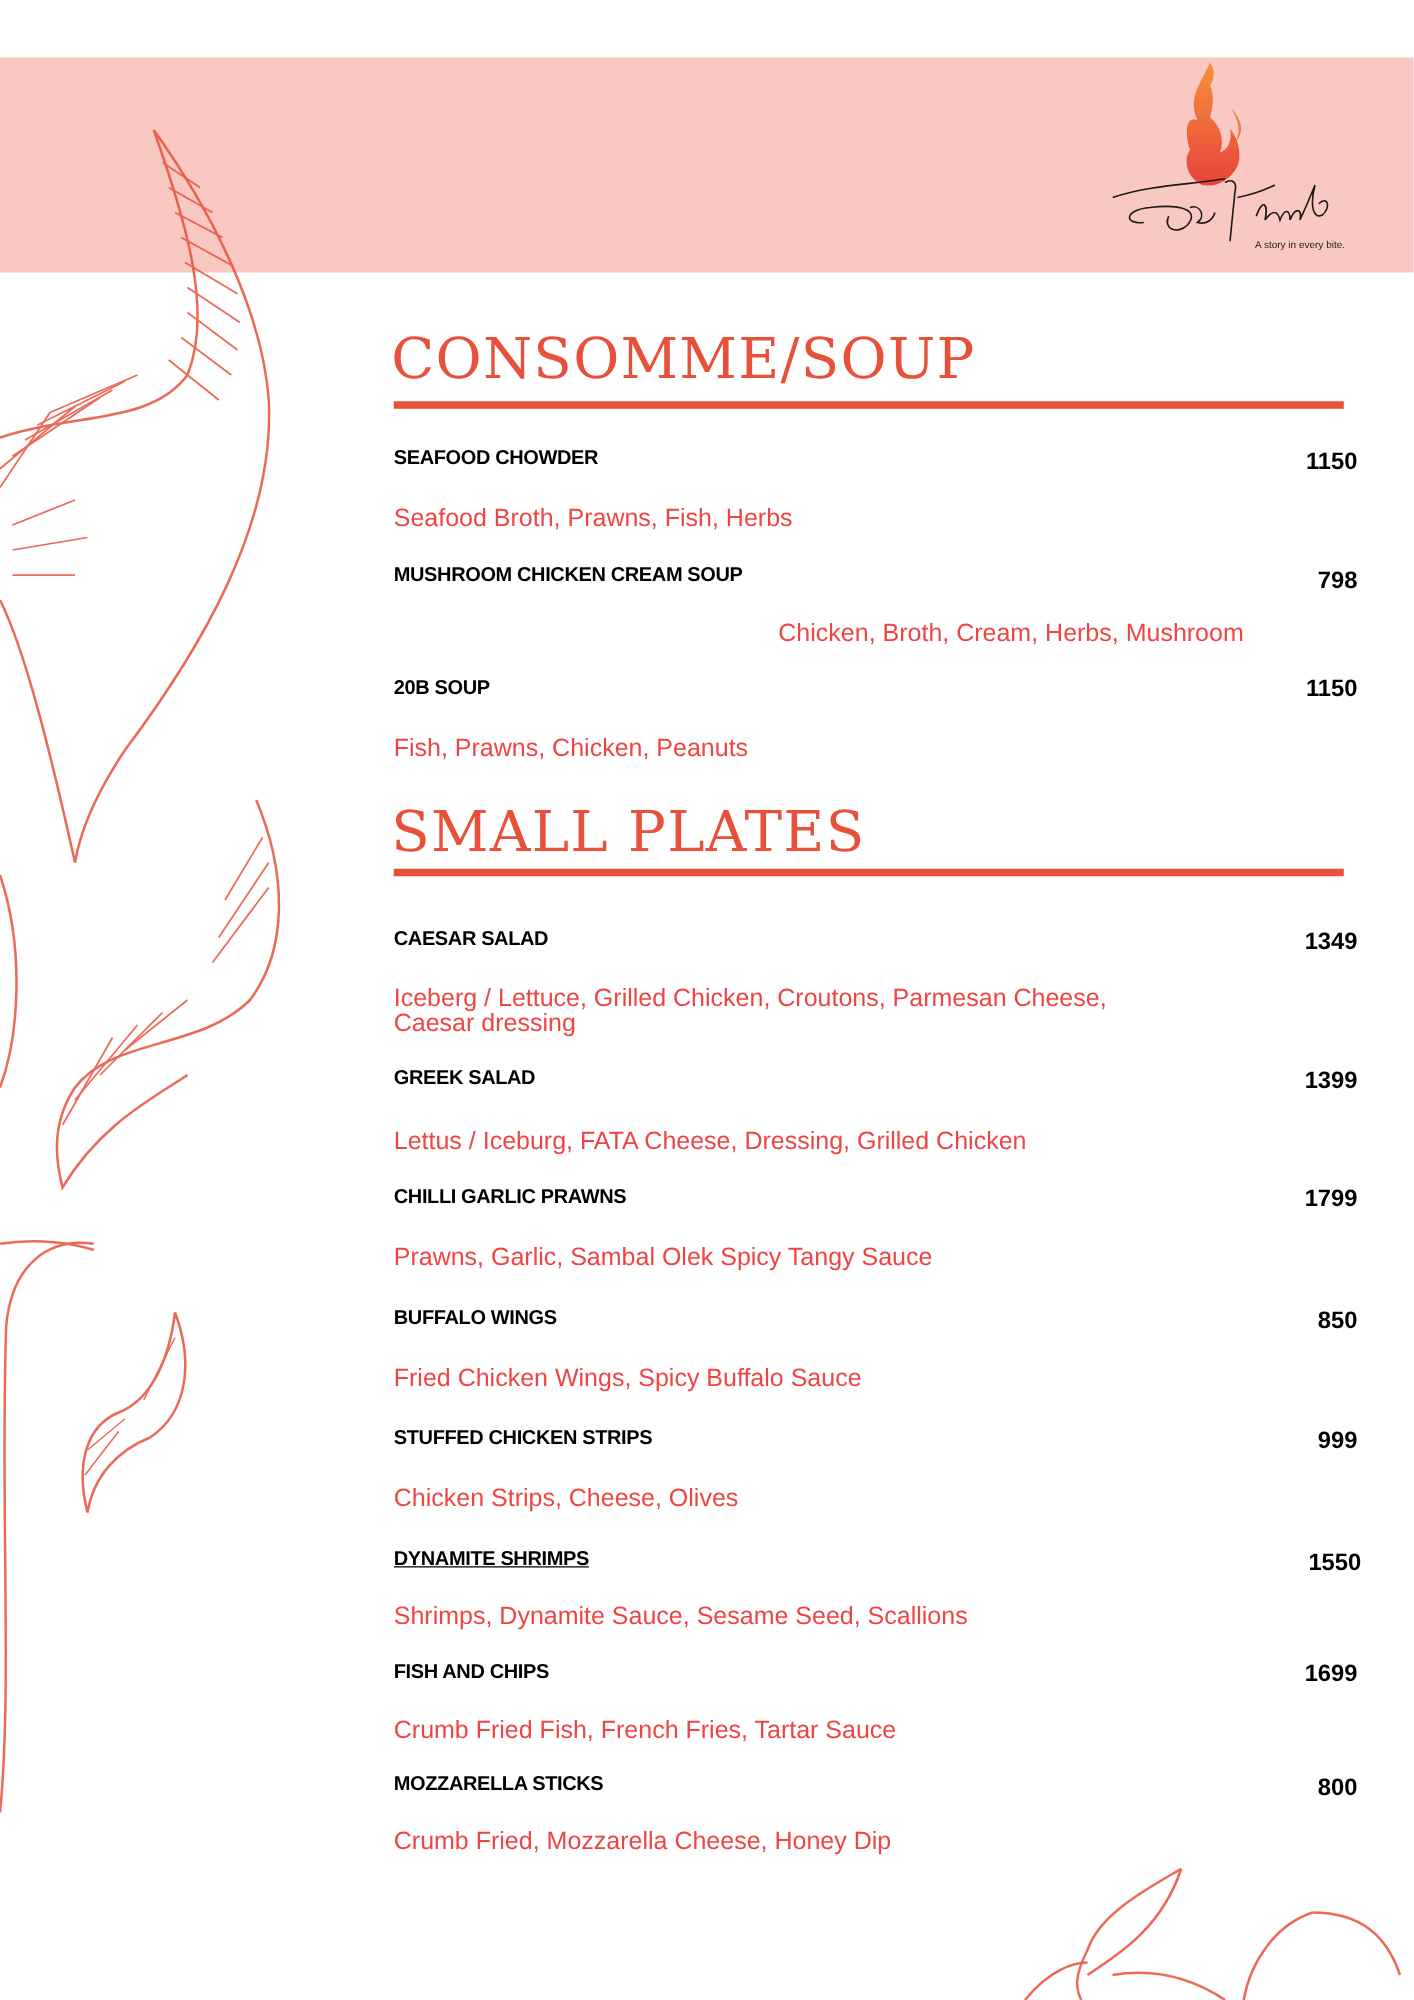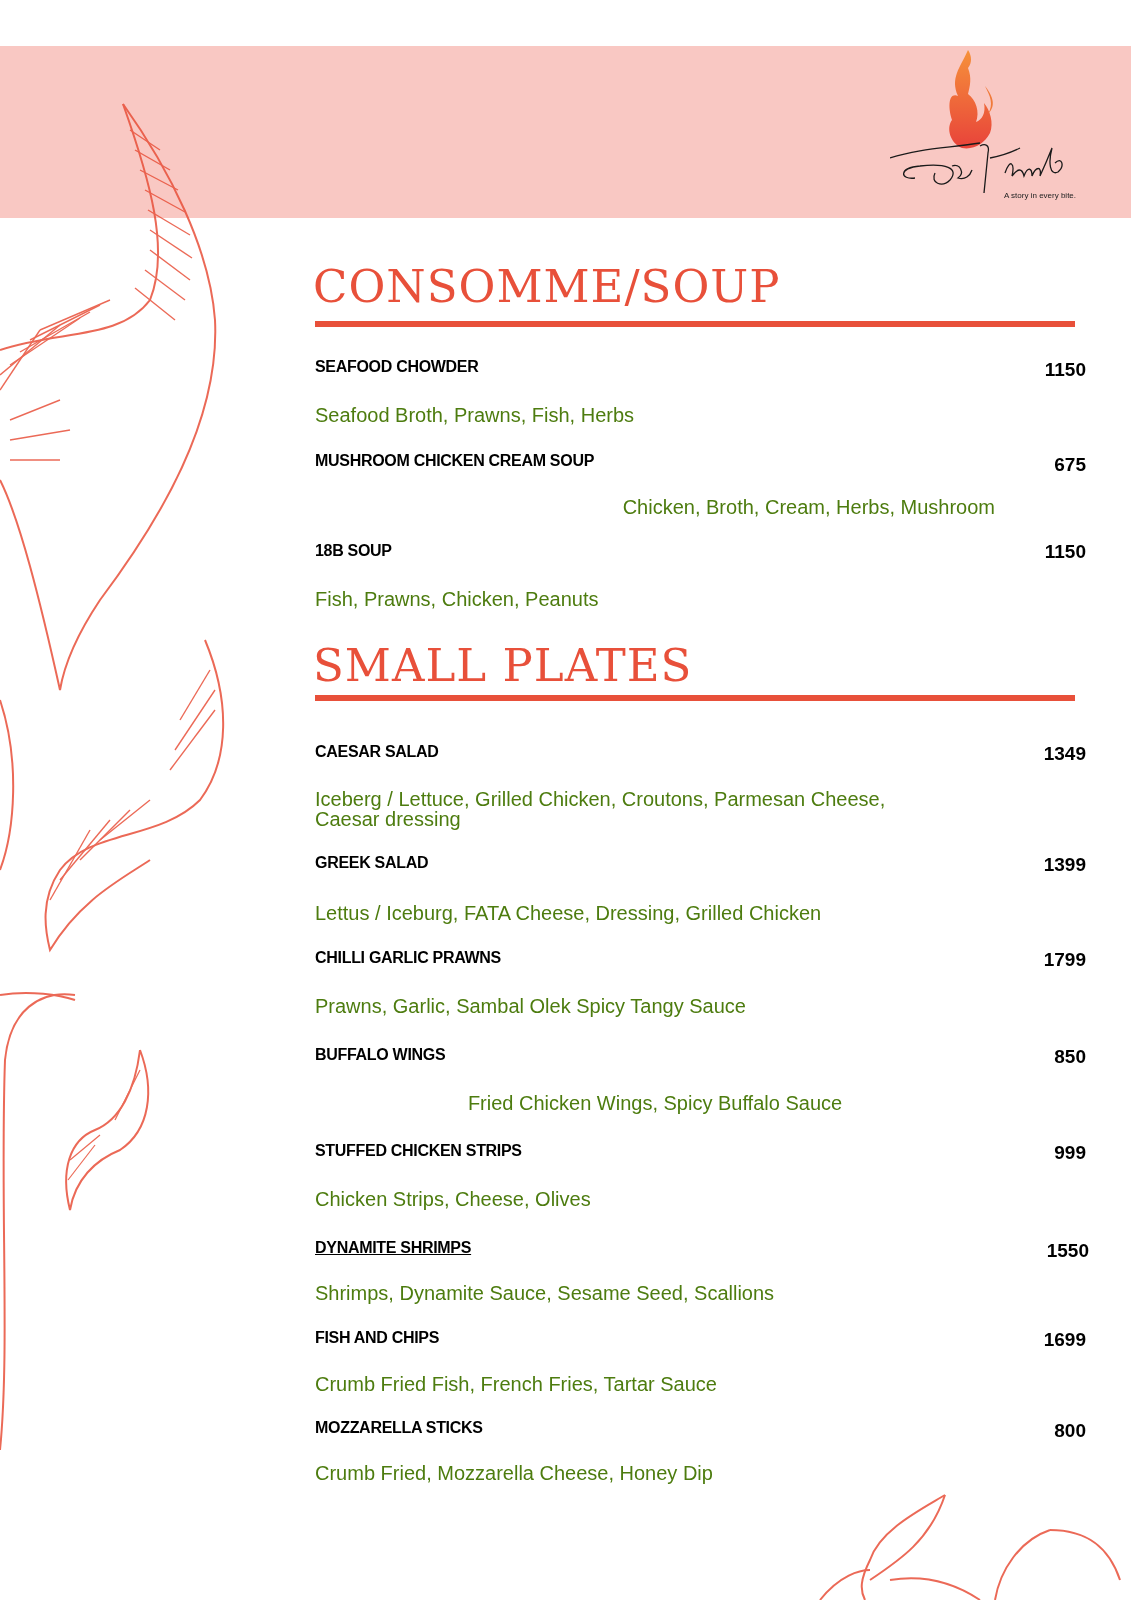--- a/index.html
+++ b/index.html
@@ -6,21 +6,21 @@
   body { width:1131px; height:1600px; position:relative; background:#ffffff; overflow:hidden; font-family:"Liberation Sans", sans-serif; color:#000; }
   .top-band { position:absolute; left:0; top:0; width:1131px; height:46px; background:#ffffff; }
   .header-band { position:absolute; left:0; top:46px; width:1131px; height:172px; background:#f9c8c3; }
   .deco { position:absolute; left:0; top:0; width:1131px; height:1600px; pointer-events:none; }
   .logo { position:absolute; left:890px; top:48px; width:200px; height:160px; }
   .logo-tagline { position:absolute; left:1004px; top:191px; font-size:8px; color:#222; white-space:nowrap; }
   .section-title { position:absolute; left:313px; font-family:"DejaVu Serif", serif; color:#e8503a; font-size:45px; letter-spacing:1px; line-height:1; white-space:nowrap; }
   .section-rule { position:absolute; left:315px; width:760px; height:6px; background:#e8503a; }
   .item-name { position:absolute; left:315px; font-weight:bold; font-size:16px; letter-spacing:-0.3px; white-space:nowrap; }
   .item-price { position:absolute; right:45px; font-weight:bold; font-size:19px; text-align:right; white-space:nowrap; }
-  .item-desc { position:absolute; left:315px; font-size:20px; color:#4d7c0f; line-height:20px; white-space:pre-line; width:680px; }
+  .item-desc { position:absolute; left:315px; font-size:20px; color:#ef4444; line-height:20px; white-space:pre-line; width:680px; }
 </style>
 </head>
 <body>
 
 <div class="top-band"></div>
 <div class="header-band"></div>
 
 <svg class="deco" viewBox="0 0 1131 1600">
   <g fill="none" stroke="#e8503a" stroke-width="2" opacity="0.85">
 
@@ -101,25 +101,25 @@
 <div class="section-title" style="top:264px;">CONSOMME/SOUP</div>
 <div class="section-rule" style="top:321px;"></div>
 
 <div>
   <div class="item-name" style="top:358px;">SEAFOOD CHOWDER</div>
   <div class="item-price" style="top:359px;">1150</div>
   <div class="item-desc" style="top:405px;">Seafood Broth, Prawns, Fish, Herbs</div>
 </div>
 <div>
   <div class="item-name" style="top:452px;">MUSHROOM CHICKEN CREAM SOUP</div>
-  <div class="item-price" style="top:454px;">675</div>
+  <div class="item-price" style="top:454px;">798</div>
   <div class="item-desc" style="top:497px;text-align:right;">Chicken, Broth, Cream, Herbs, Mushroom</div>
 </div>
 <div>
-  <div class="item-name" style="top:542px;">18B SOUP</div>
+  <div class="item-name" style="top:542px;">20B SOUP</div>
   <div class="item-price" style="top:541px;">1150</div>
   <div class="item-desc" style="top:589px;">Fish, Prawns, Chicken, Peanuts</div>
 </div>
 
 <div class="section-title" style="top:643px;">SMALL PLATES</div>
 <div class="section-rule" style="top:695px;"></div>
 
 <div>
   <div class="item-name" style="top:743px;">CAESAR SALAD</div>
   <div class="item-price" style="top:743px;">1349</div>
@@ -132,21 +132,21 @@
   <div class="item-desc" style="top:903px;">Lettus / Iceburg, FATA Cheese, Dressing, Grilled Chicken</div>
 </div>
 <div>
   <div class="item-name" style="top:949px;">CHILLI GARLIC PRAWNS</div>
   <div class="item-price" style="top:949px;">1799</div>
   <div class="item-desc" style="top:996px;">Prawns, Garlic, Sambal Olek Spicy Tangy Sauce</div>
 </div>
 <div>
   <div class="item-name" style="top:1046px;">BUFFALO WINGS</div>
   <div class="item-price" style="top:1046px;">850</div>
-  <div class="item-desc" style="top:1093px;text-align:center;">Fried Chicken Wings, Spicy Buffalo Sauce</div>
+  <div class="item-desc" style="top:1093px;">Fried Chicken Wings, Spicy Buffalo Sauce</div>
 </div>
 <div>
   <div class="item-name" style="top:1142px;">STUFFED CHICKEN STRIPS</div>
   <div class="item-price" style="top:1142px;">999</div>
   <div class="item-desc" style="top:1189px;">Chicken Strips, Cheese, Olives</div>
 </div>
 <div>
   <div class="item-name" style="top:1239px;text-decoration:underline;">DYNAMITE SHRIMPS</div>
   <div class="item-price" style="top:1240px; right:42px;">1550</div>
   <div class="item-desc" style="top:1283px;">Shrimps, Dynamite Sauce, Sesame Seed, Scallions</div>

